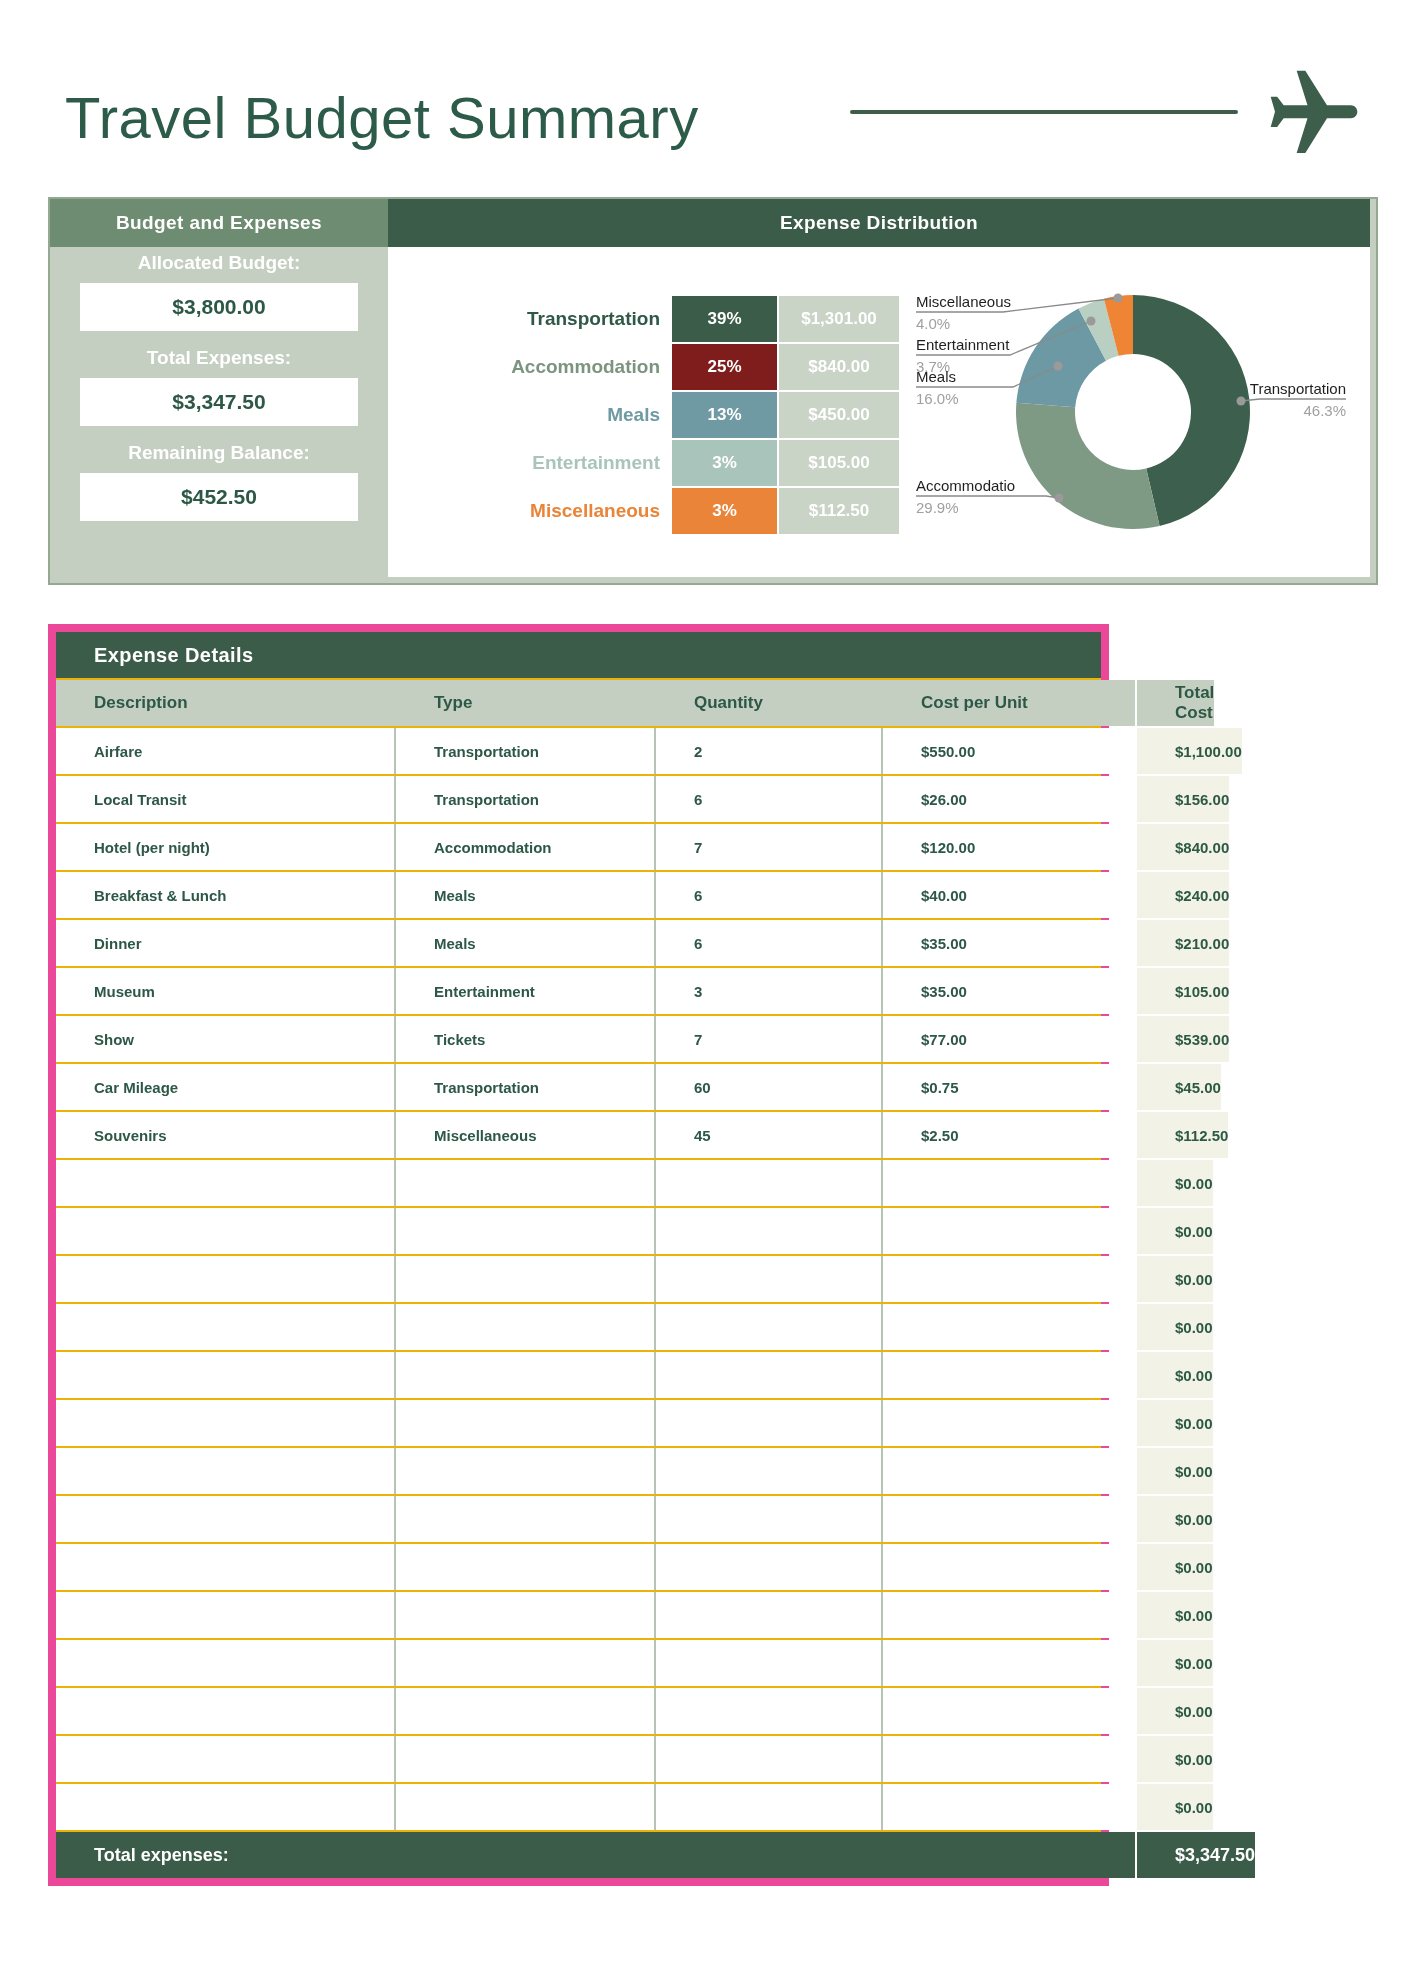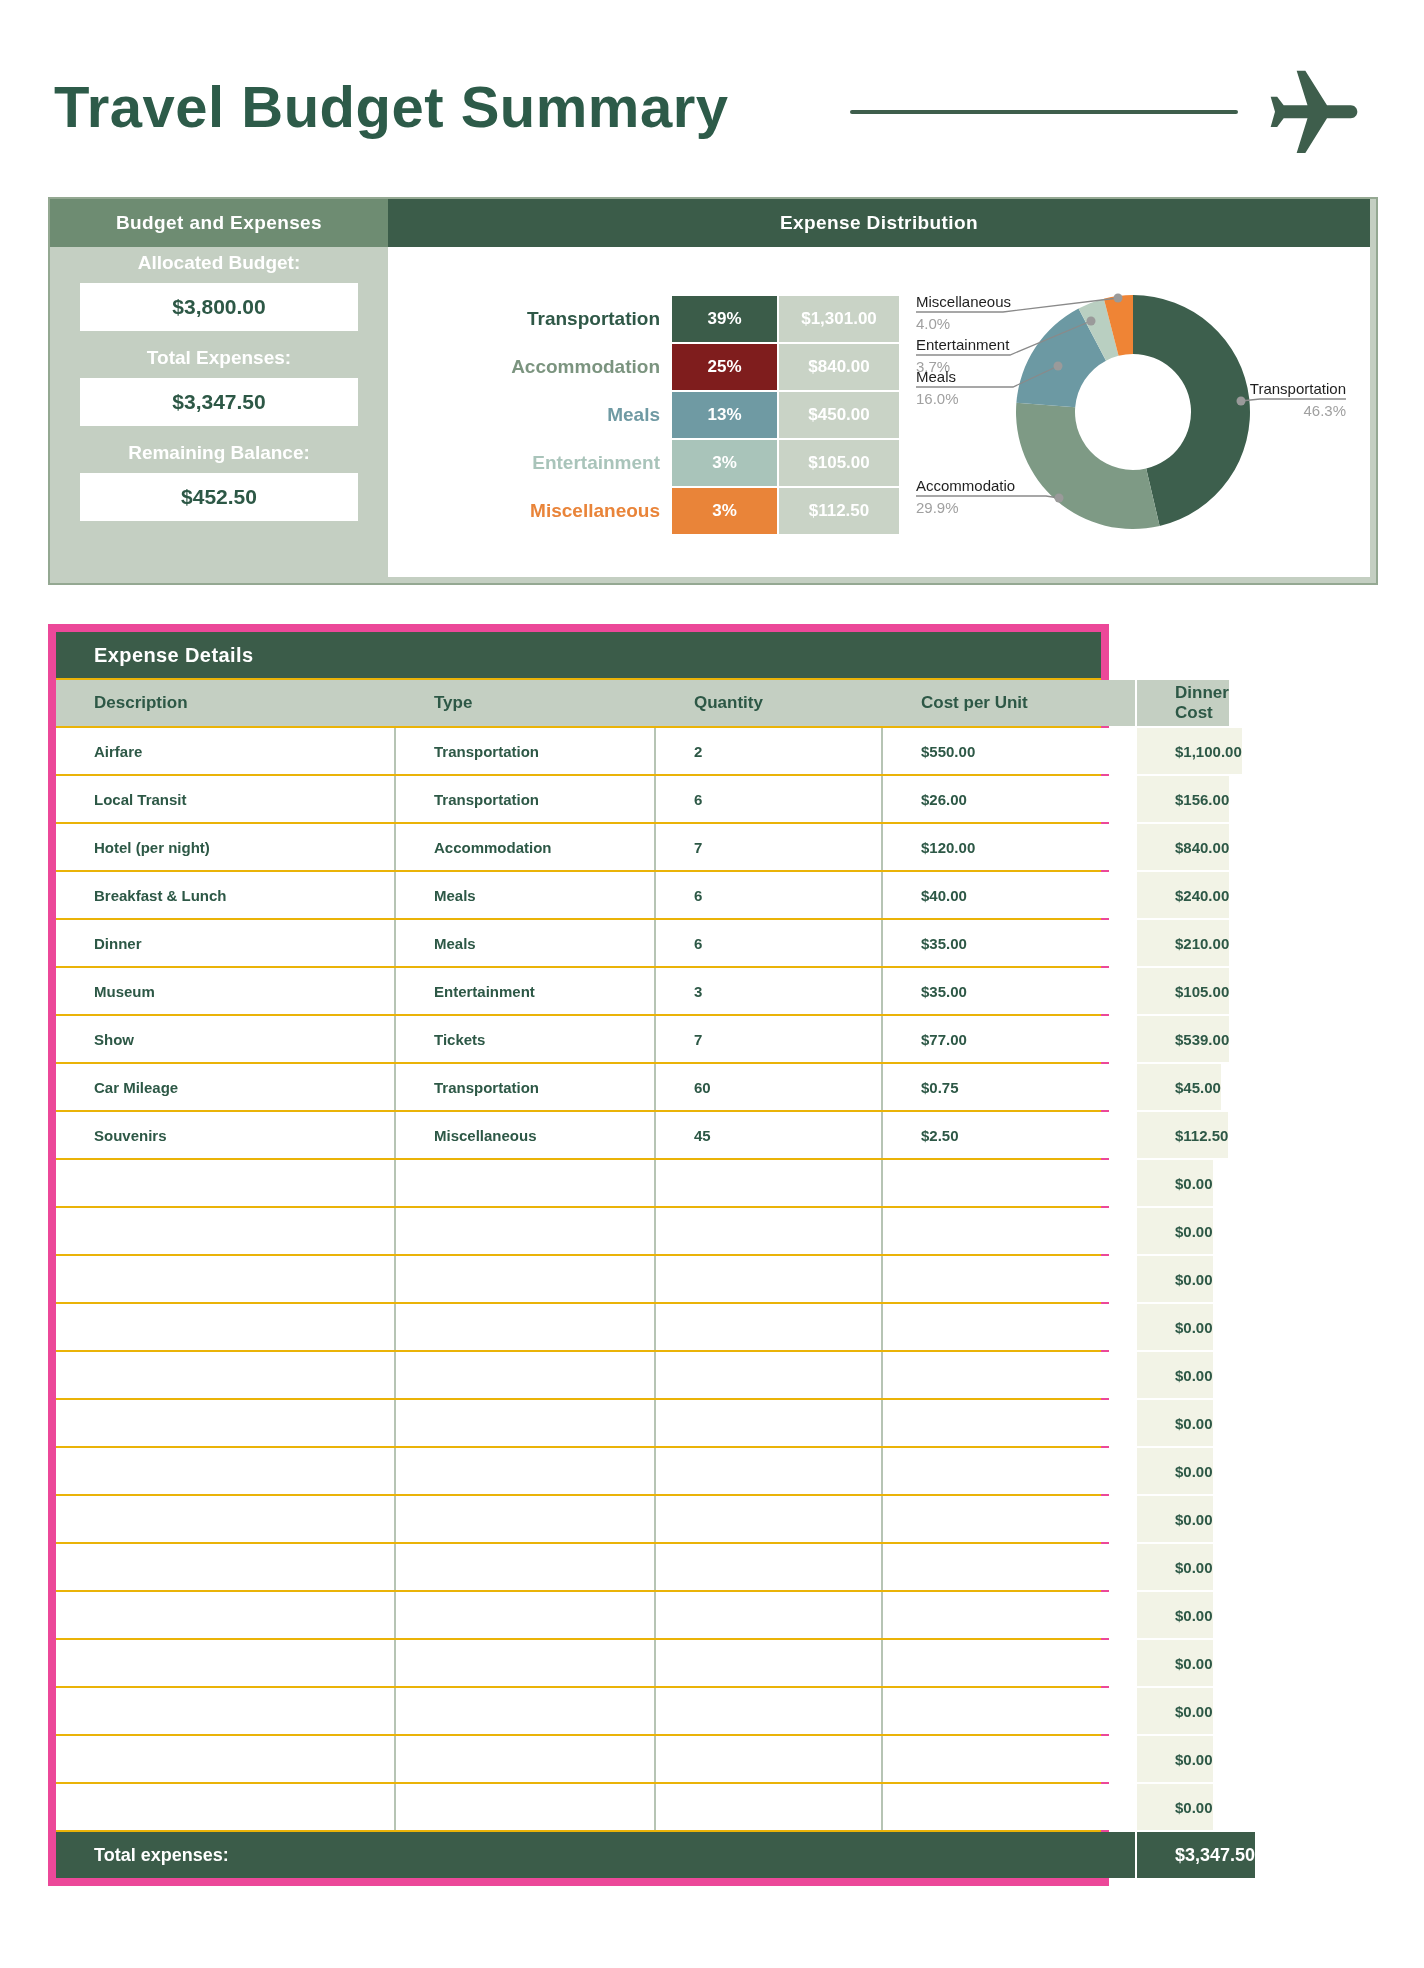--- a/index.html
+++ b/index.html
@@ -1,21 +1,21 @@
 <!DOCTYPE html>
 <html><head>
 <meta charset="utf-8">
 <style>
   html,body{margin:0;padding:0;background:#ffffff;}
   .page{position:relative;width:1424px;height:1968px;background:#fff;overflow:hidden;
         font-family:"Liberation Sans",sans-serif;font-weight:700;color:#2d5846;}
 
   
   .title{position:absolute;left:54px;top:76px;font-size:58px;line-height:62px;
-         letter-spacing:.5px;color:#2d5b49;margin:0;font-weight:700;}
+         letter-spacing:.5px;color:#2d5b49;margin:11px;font-weight:400;}
   .deco-line{position:absolute;left:850px;top:110px;width:388px;height:4px;
              background:#3e5e4c;border-radius:2px;}
   .plane{position:absolute;left:1262px;top:62px;width:104px;height:104px;fill:#3e5e4c;}
 
   
   .top-box{position:absolute;left:48px;top:197px;width:1330px;height:388px;
            background:#c4cfc2;border:2px solid #94a892;box-sizing:border-box;display:flex;}
   .panel-hd{height:48px;display:flex;align-items:center;justify-content:center;
             color:#fff;font-size:19px;letter-spacing:.4px;}
   .left-panel{width:338px;flex:0 0 338px;display:flex;flex-direction:column;}
@@ -156,21 +156,21 @@
     </div>
   </div>
 
   <div class="tbl">
     <div class="tbl-band">Expense Details</div>
     <div class="grid-row hdr-row" id="tbl-cols">
         <div class="cell">Description</div>
         <div class="cell">Type</div>
         <div class="cell">Quantity</div>
         <div class="cell">Cost per Unit</div>
-        <div class="cell">Dinner Cost</div>
+        <div class="cell">Total Cost</div>
       </div>
     <div id="tbl-body">
         <div class="grid-row data-row">
           <div class="cell">Airfare</div>
           <div class="cell">Transportation</div>
           <div class="cell">2</div>
           <div class="cell">$550.00</div>
           <div class="cell total">$1,100.00</div>
         </div>
         <div class="grid-row data-row">

